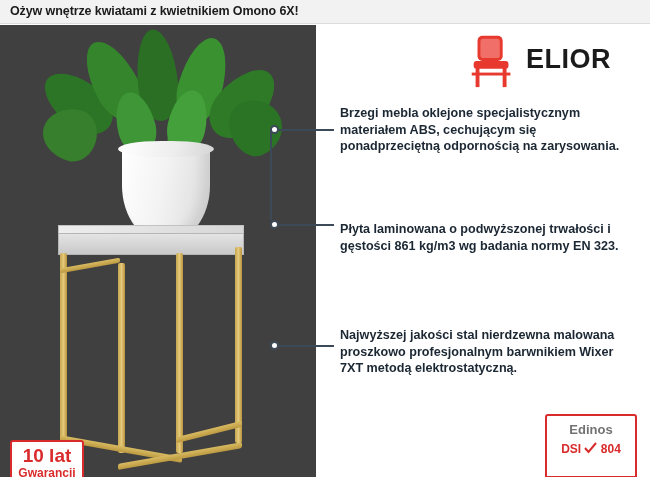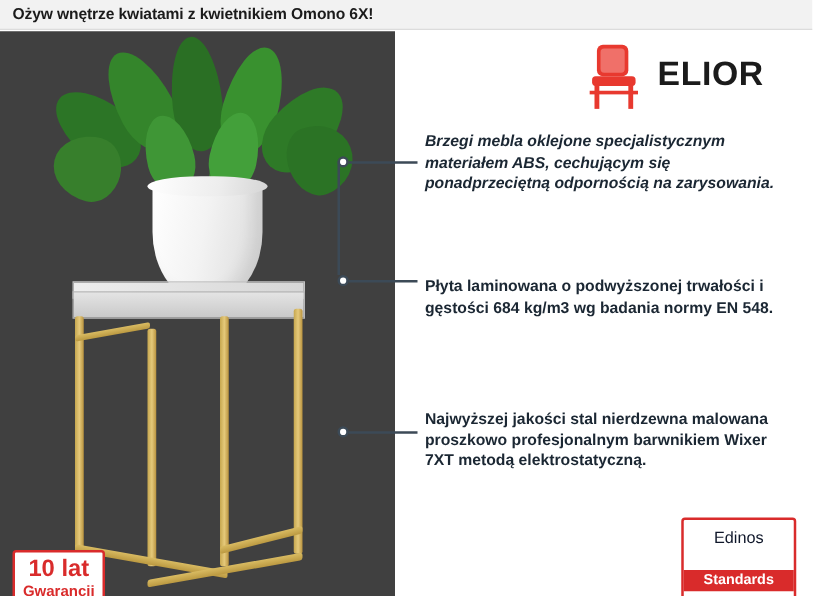--- a/index.html
+++ b/index.html
@@ -143,21 +143,21 @@
   }
   
   .feature {
     position: absolute;
     width: 286px;
     font-size: 12.6px;
     line-height: 16.5px;
     font-weight: bold;
     color: #1b2733;
   }
-  .f1 { left: 24px; top: 80px; font-style: italic; }
+  .f1 { left: 24px; top: 80px; }
   .f2 { left: 24px; top: 196px; }
   .f3 { left: 24px; top: 302px; }
   
   .dot {
     position: absolute;
     width: 9px; height: 9px;
     border: 2px solid #3c4a57;
     border-radius: 50%;
     background: #ffffff;
   }
@@ -176,21 +176,21 @@
     position: absolute;
     left: 229px; top: 389px;
     width: 92px; height: 75px;
     background: #ffffff;
     border: 2px solid #d92b2b;
     border-radius: 3px;
     text-align: center;
     padding-top: 6px;
   }
   .badge-edinos .e-name {
-    font-size: 13px; font-weight: normal; color: #0f172a; line-height: 15px;
+    font-size: 13px; font-weight: bold; color: #737373; line-height: 15px;
   }
   .badge-edinos .e-dsi {
     margin-top: 4px;
     font-size: 12px; font-weight: bold; color: #d92b2b; line-height: 15px;
   }
   .badge-edinos .e-std {
     margin-top: 19px;
     background: #d92b2b; color: #ffffff;
     font-size: 11.5px; font-weight: bold;
     line-height: 15px;
@@ -268,22 +268,29 @@
     <div class="line" style="left:-37px; top:104px; width:55px;"></div>
     <div class="vline" style="left:-46px; top:104px; height:91px;"></div>
 
     <div class="dot" style="left:-46px; top:195px;"></div>
     <div class="line" style="left:-37px; top:199px; width:55px;"></div>
 
     <div class="dot" style="left:-46px; top:316px;"></div>
     <div class="line" style="left:-37px; top:320px; width:55px;"></div>
 
     <div class="feature f1">Brzegi mebla oklejone specjalistycznym materiałem ABS, cechującym się ponadprzeciętną odpornością na zarysowania.</div>
-    <div class="feature f2">Płyta laminowana o podwyższonej trwałości i gęstości 684 kg/m3 wg badania normy EN 548.</div>
+    <div class="feature f2">Płyta laminowana o podwyższonej trwałości i gęstości 861 kg/m3 wg badania normy EN 323.</div>
     <div class="feature f3">Najwyższej jakości stal nierdzewna malowana proszkowo profesjonalnym barwnikiem Wixer 7XT metodą elektrostatyczną.</div>
 
     <div class="badge-edinos">
       <div class="e-name">Edinos</div>
+      <div class="e-dsi">
+        <span>DSI</span>
+        <svg class="check" width="13" height="12" viewBox="0 0 13 12">
+          <path d="M1 6 L4.5 10 L12 1" stroke="#d92b2b" stroke-width="2" fill="none"></path>
+        </svg>
+        <span>804</span>
+      </div>
       <div class="e-std">Standards</div>
     </div>
 
   </div>
 </div>
 
 </body></html>

